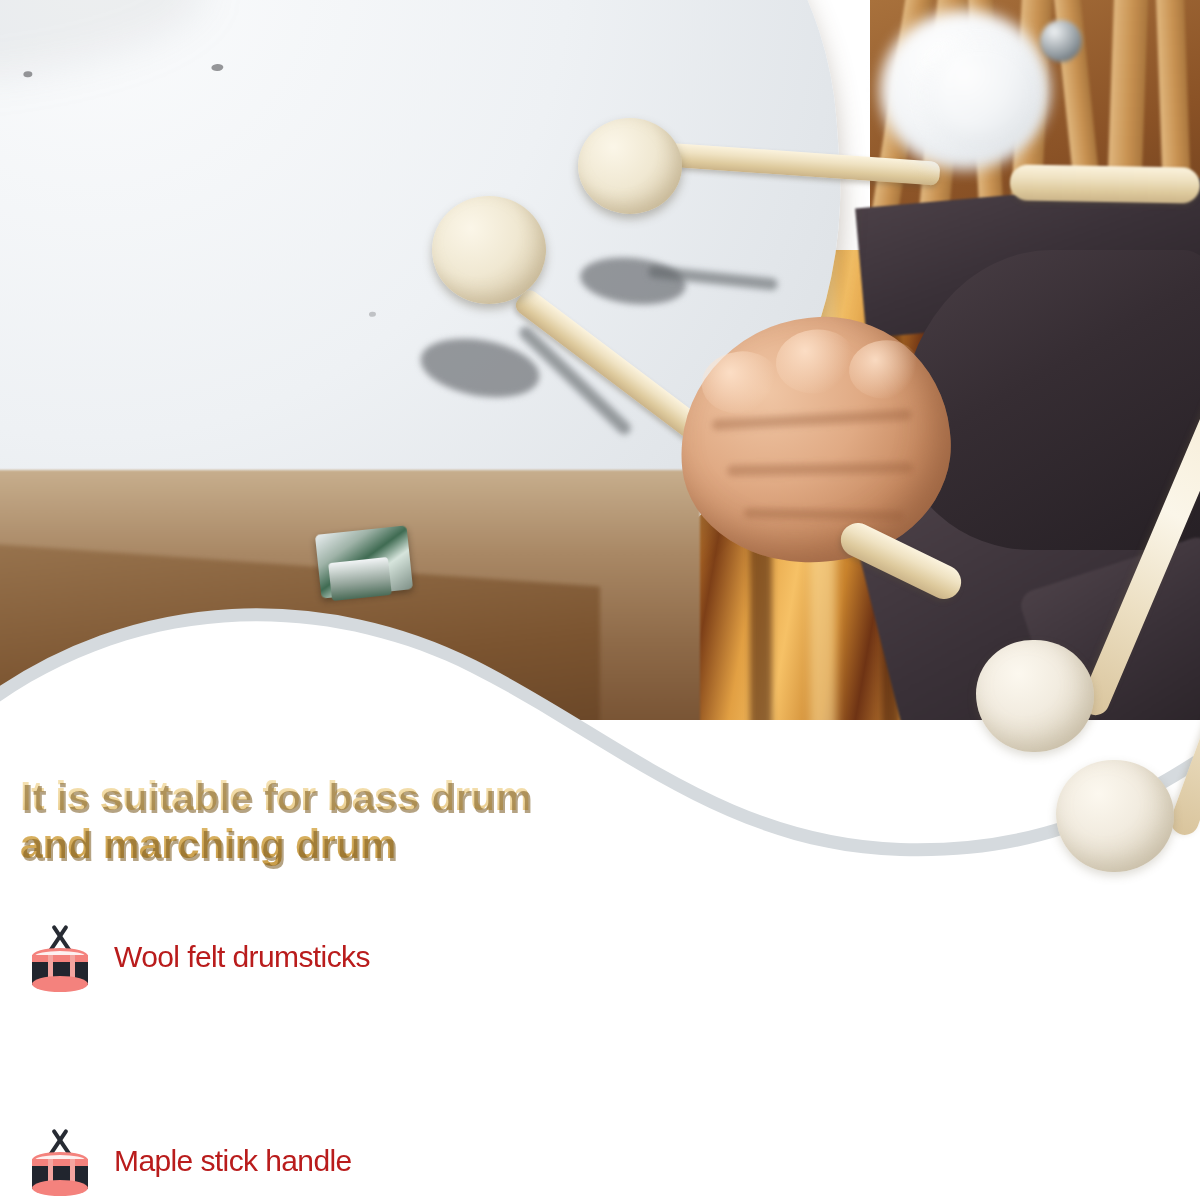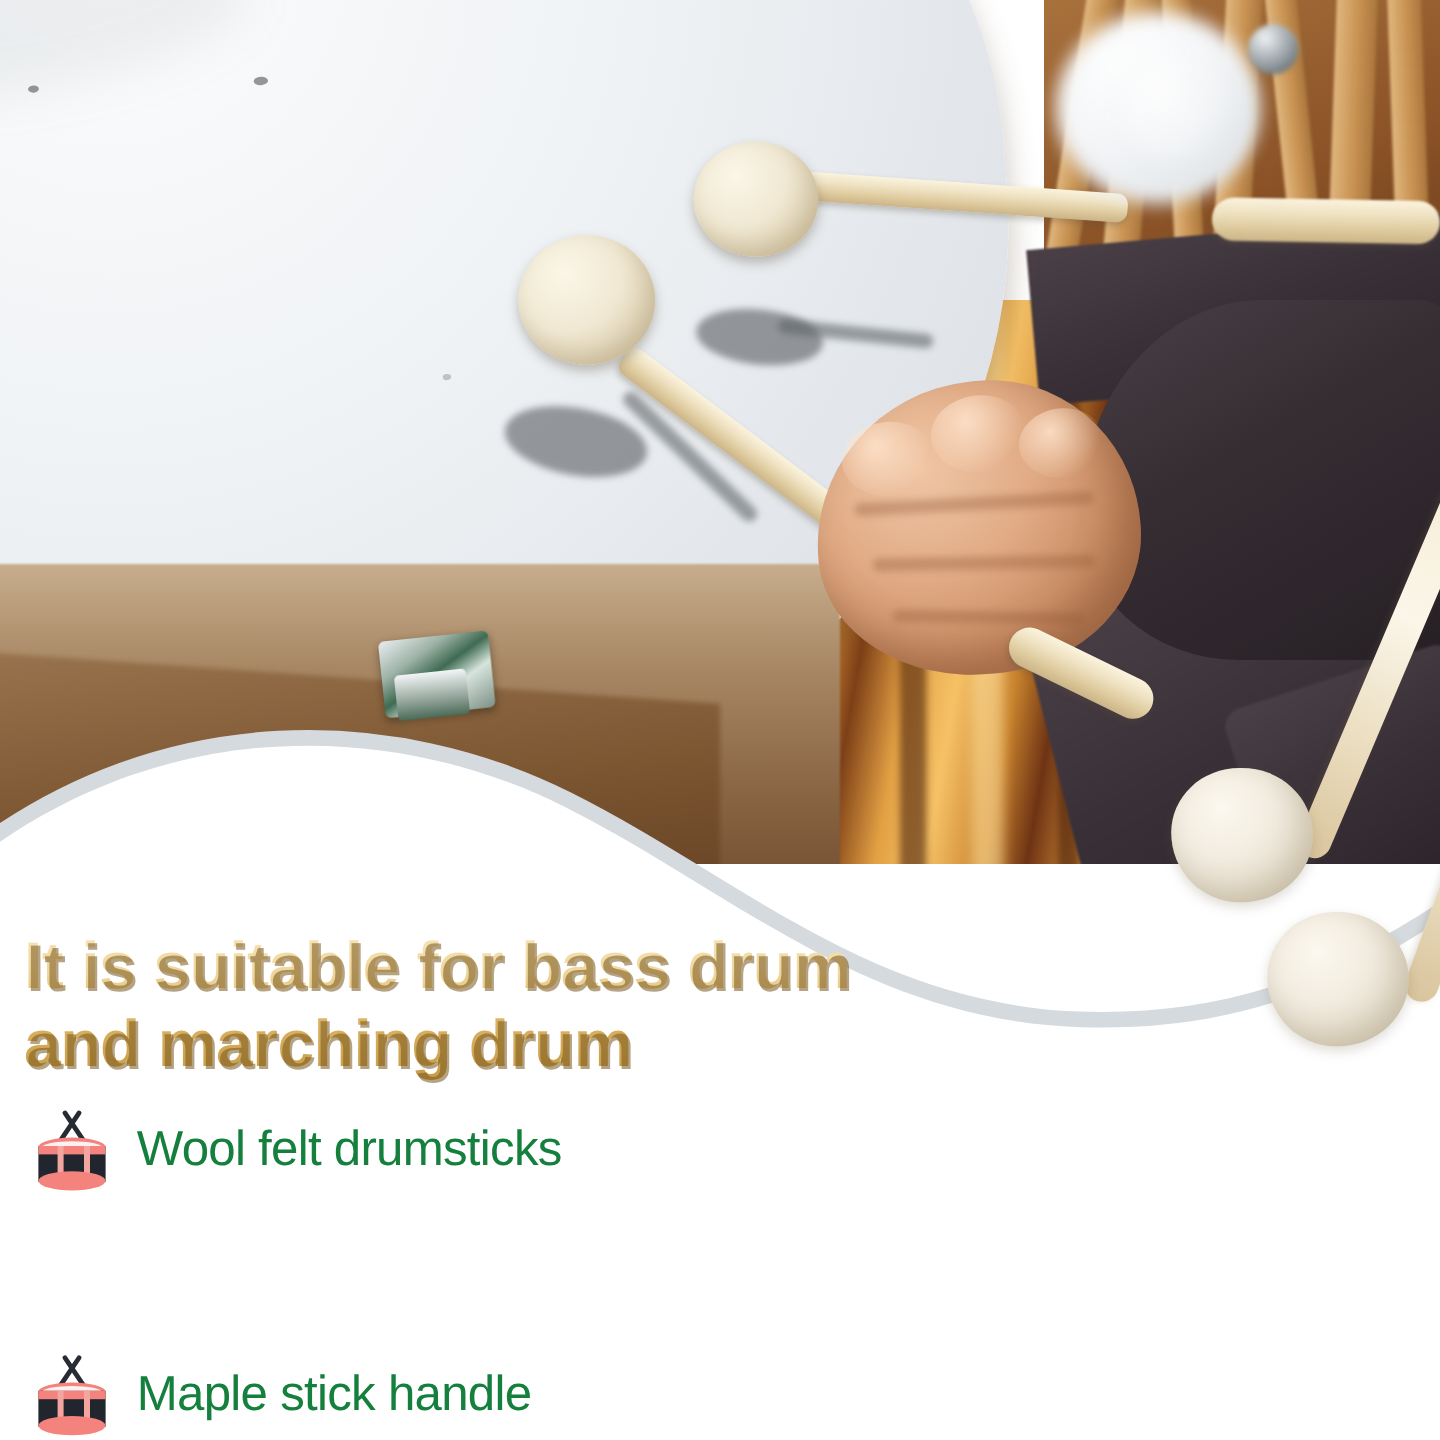--- a/index.html
+++ b/index.html
@@ -96,33 +96,33 @@
   .sleeve{position:absolute;border-radius:46% 14% 6% 40%/60% 30% 20% 40%;
         background:linear-gradient(150deg,#4a3f46 0%, #362d33 42%, #251f24 100%);}
 
   
   #wave{position:absolute;left:0;top:540px;width:1200px;height:660px;}
 
   
   #panel{position:absolute;left:0;top:700px;width:1200px;height:500px;}
 
   #headline{position:absolute;left:20px;top:72px;width:760px;
-        font-size:55px;line-height:1.18;font-weight:bold;letter-spacing:-.4px;
+        font-size:41px;line-height:1.18;font-weight:bold;letter-spacing:-.4px;
         color:#e3c382;
         background:linear-gradient(180deg,#f7e6bd 0%, #efd69c 30%, #d9b262 62%, #c79a45 100%);
         -webkit-background-clip:text;background-clip:text;
         -webkit-text-fill-color:transparent;
         text-shadow:2px 3px 0 rgba(120,88,30,.55);
         white-space:pre-line;}
   #headline-shadow{position:absolute;left:22px;top:74px;width:760px;
         font-size:45px;line-height:1.18;font-weight:bold;letter-spacing:-.4px;
         color:rgba(128,92,34,.65);white-space:pre-line;z-index:-1;}
 
   .feature{position:absolute;left:26px;display:flex;align-items:center;gap:20px;}
-  .feature .label{font-size:41px;color:#15803d;letter-spacing:-.6px;white-space:nowrap;}
+  .feature .label{font-size:30px;color:#b91c1c;letter-spacing:-.6px;white-space:nowrap;}
 
   
   .drum-icon{position:relative;width:68px;height:70px;flex:0 0 68px;}
   .drum-icon .stickL,.drum-icon .stickR{position:absolute;width:4px;height:34px;
         background:#272b33;border-radius:2px;top:-2px;}
   .drum-icon .stickL{left:20px;transform:rotate(34deg);transform-origin:bottom center;}
   .drum-icon .stickR{left:44px;transform:rotate(-34deg);transform-origin:bottom center;}
   .drum-icon .top{position:absolute;left:6px;top:26px;width:56px;height:16px;border-radius:50%;
         background:#fdf0f0;border:3px solid #f4827d;box-sizing:border-box;}
   .drum-icon .shell-i{position:absolute;left:6px;top:33px;width:56px;height:30px;

